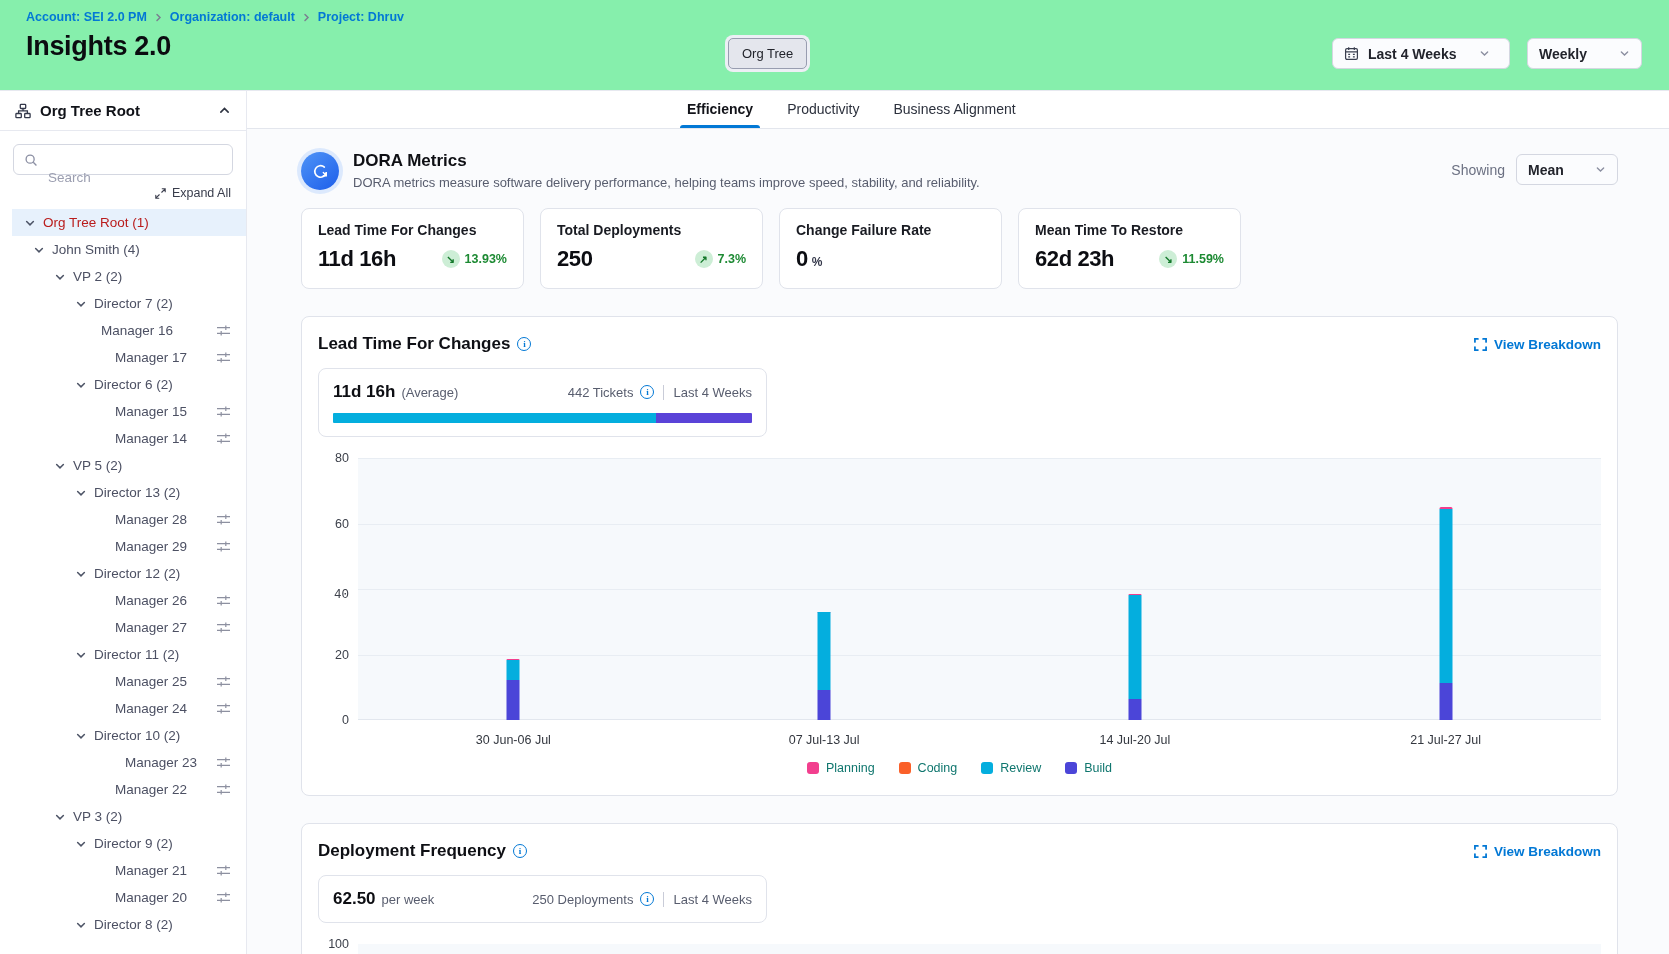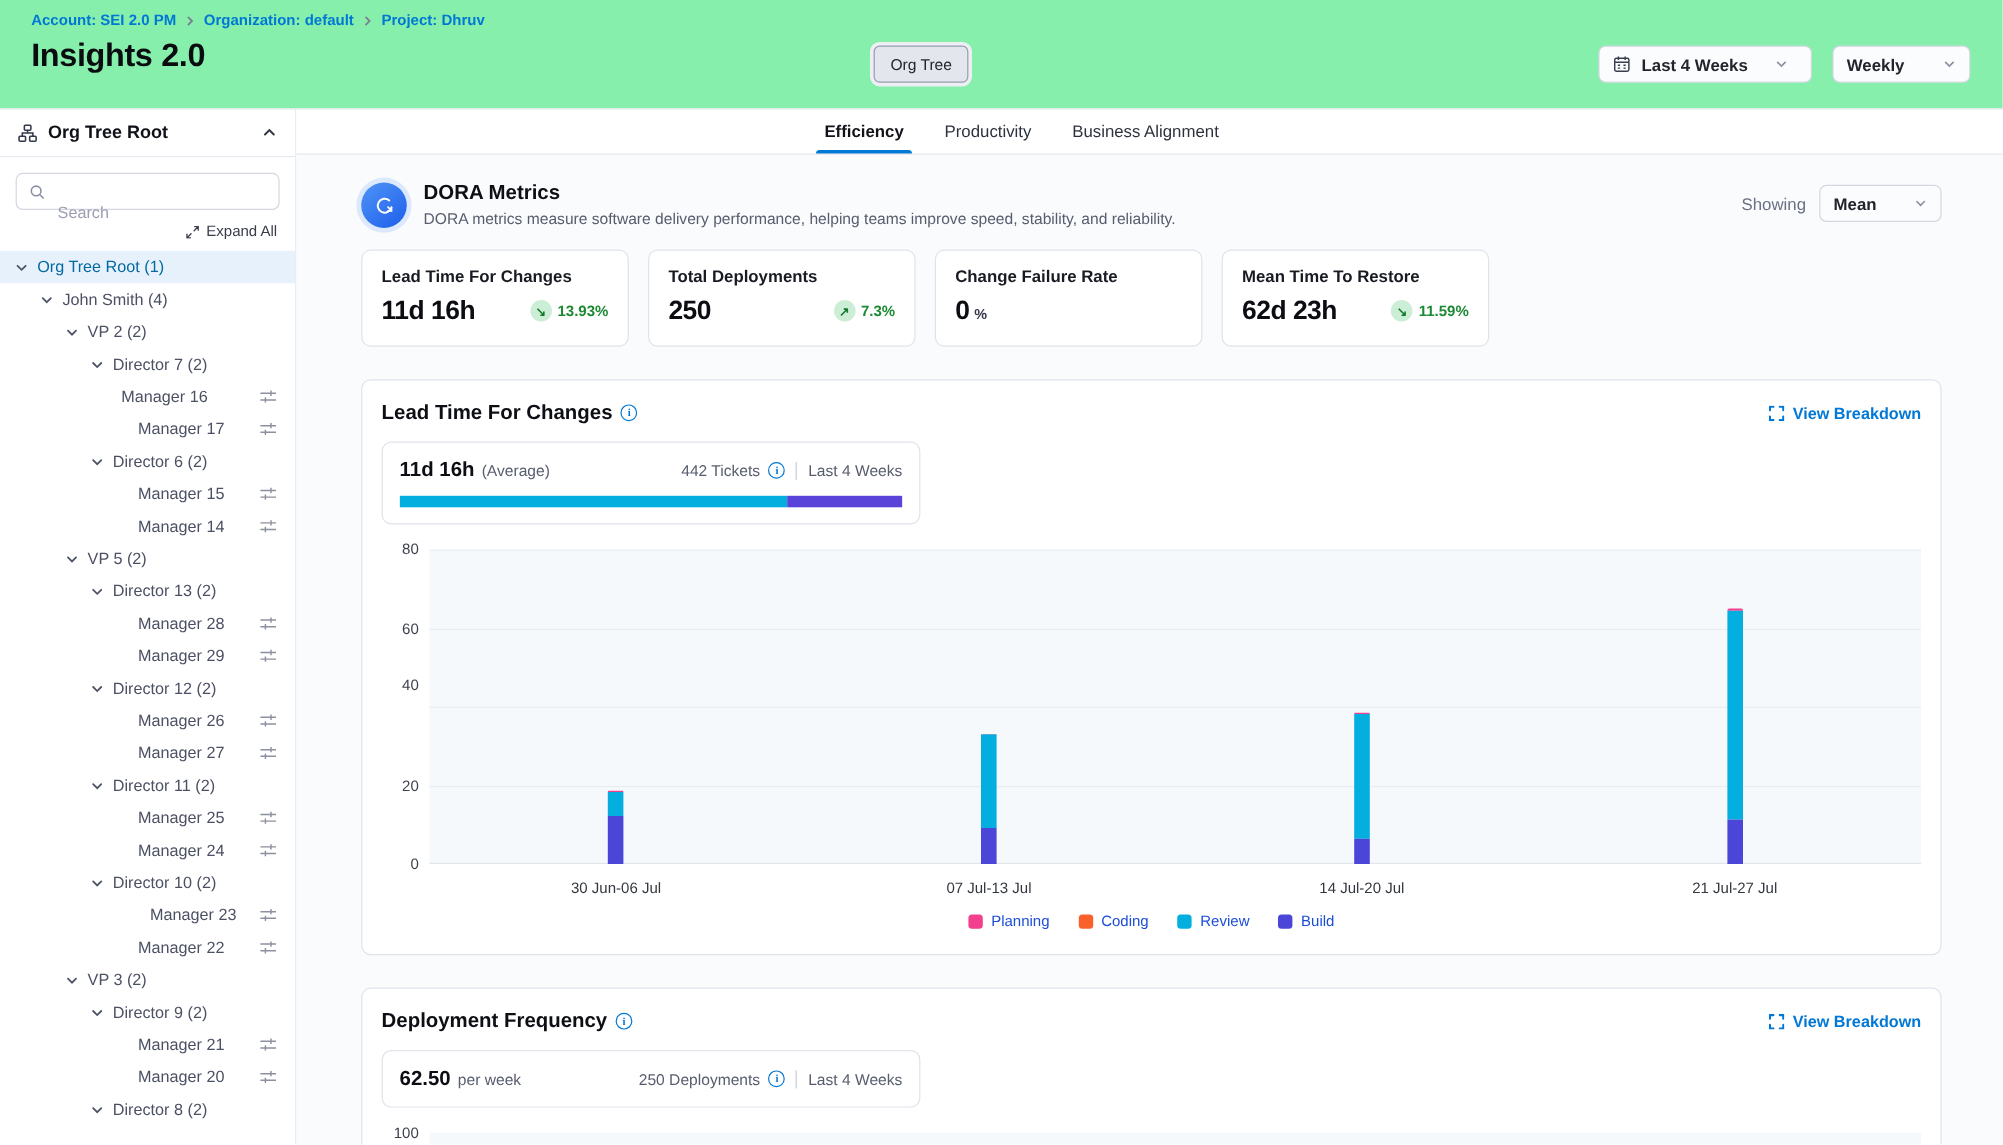--- a/index.html
+++ b/index.html
@@ -39,21 +39,21 @@
 
   
   .sb-head { height:40px; display:flex; align-items:center; gap:9px; padding:0 15px; border-bottom:1px solid #e7e9f0; }
   .sb-title { font-size:15px; font-weight:800; color:#101218; flex:1; }
   .search { margin:13px 13px 0 13px; height:31px; border:1px solid #d4d7e1; border-radius:6px; display:flex; align-items:center; gap:8px; padding:0 10px; background:#fff; }
   .search input { border:none; outline:none; font-size:13.5px; color:#14532d; width:100%; font-family:inherit; background:transparent;margin-top:36px; }
   .search input::placeholder { color:#9b9eb0; }
   .expand-all { display:flex; justify-content:flex-end; align-items:center; gap:6px; margin:11px 15px 9px 0; font-size:12.5px; color:#383c4b; cursor:pointer; }
   .tree { display:flex; flex-direction:column; }
   .trow { height:27px; display:flex; align-items:center; font-size:13.5px; color:#4c5063; cursor:pointer; }
-  .trow.selected { background:#e7f1fc; color:#0369a1; }
+  .trow.selected { background:#e7f1fc; color:#b91c1c;margin-left:12px; }
   .trow .chev-box { width:15px; height:15px; display:flex; align-items:center; justify-content:center; margin-right:6px; }
   .trow .no-chev { width:21px; }
   .trow .flt { margin-left:auto; margin-right:15px; display:flex; }
 
   
   .tabbar { height:38px; background:#fff; border-bottom:1px solid #e3e6ed; display:flex; align-items:flex-end; gap:34px; padding-left:440px; }
   .tab { font-size:14px; color:#2c313d; padding-bottom:11px; position:relative; cursor:pointer; white-space:nowrap; }
   .tab.active { font-weight:800; color:#121319; }
   .tab.active::after { content:""; position:absolute; left:-7px; right:-7px; bottom:0; height:3px; background:#0278d5; border-radius:3px 3px 0 0; }
 
@@ -102,21 +102,21 @@
   .ylab { position:absolute; right:9px; transform:translateY(-50%); font-size:12.5px; color:#3d414b; }
   .plot { flex:1; position:relative; background:#f6f9fc; }
   .gridline { position:absolute; left:0; right:0; height:1px; background:#e8edf3; }
   .baseline { position:absolute; left:0; right:0; bottom:0; height:1px; background:#e2e7ee; }
   .bar { position:absolute; bottom:0; width:13px; transform:translateX(-50%); display:flex; flex-direction:column; justify-content:flex-end; }
   .bar .seg { width:100%; }
   .bar .seg:first-child { border-radius:1.5px 1.5px 0 0; }
   .xlabels { position:relative; height:34px; margin-left:40px; }
   .xlab { position:absolute; top:13px; transform:translateX(-50%); font-size:12.5px; color:#33373f; white-space:nowrap; }
   .legend { display:flex; justify-content:center; gap:24px; margin-top:7px; }
-  .lgd { display:flex; align-items:center; gap:7px; font-size:12.5px; color:#1d4ed8; }
+  .lgd { display:flex; align-items:center; gap:7px; font-size:12.5px; color:#0f766e; }
   .swatch { width:12px; height:12px; border-radius:3px; }
 
   .df-plot-wrap .plot { height:130px; }
 </style>
 </head>
 <body>
 
 <div class="header">
   <nav class="breadcrumb" id="breadcrumb">
       <a>Account: SEI 2.0 PM</a>
@@ -531,21 +531,21 @@
               <div class="seg" style="width: 77%; background: rgb(4, 174, 222);"></div>
               <div class="seg" style="width: 23%; background: rgb(90, 67, 216);"></div>
             </div>
         </div>
 
         <div class="chart">
           <div class="plot-wrap" id="ltfc-plotwrap">
             <div class="ygutter" id="ltfc-ylabels" style="height: 262px;">
                 <span class="ylab" style="top: 262px;">0</span>
                 <span class="ylab" style="top: 196.5px;">20</span>
-                <span class="ylab" style="top: 113px;">40</span>
+                <span class="ylab" style="top: 137px; font-family: Liberation Mono, monospace;">40</span>
                 <span class="ylab" style="top: 65.5px;">60</span>
                 <span class="ylab" style="top: 0px;">80</span>
               </div>
             <div class="plot" id="ltfc-plot" style="height:262px;">
                 <div class="gridline" style="top: 196.5px;"></div>
                 <div class="gridline" style="top: 131px;"></div>
                 <div class="gridline" style="top: 65.5px;"></div>
                 <div class="gridline" style="top: 0px;"></div>
                 <div class="baseline"></div>
                 <div class="bar" style="left: 12.5%;">

